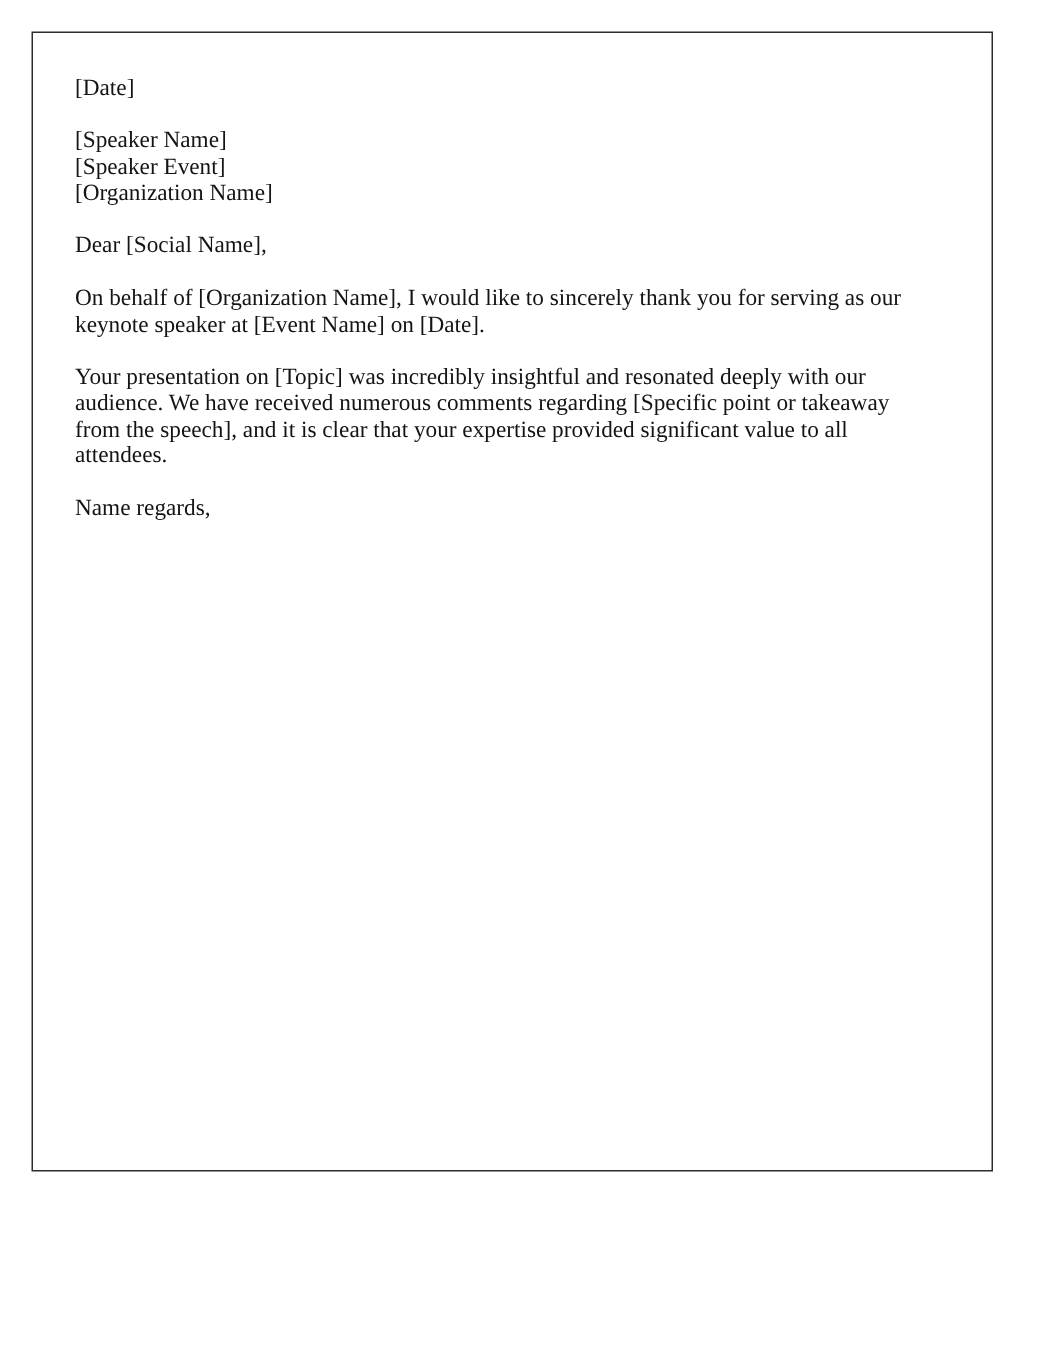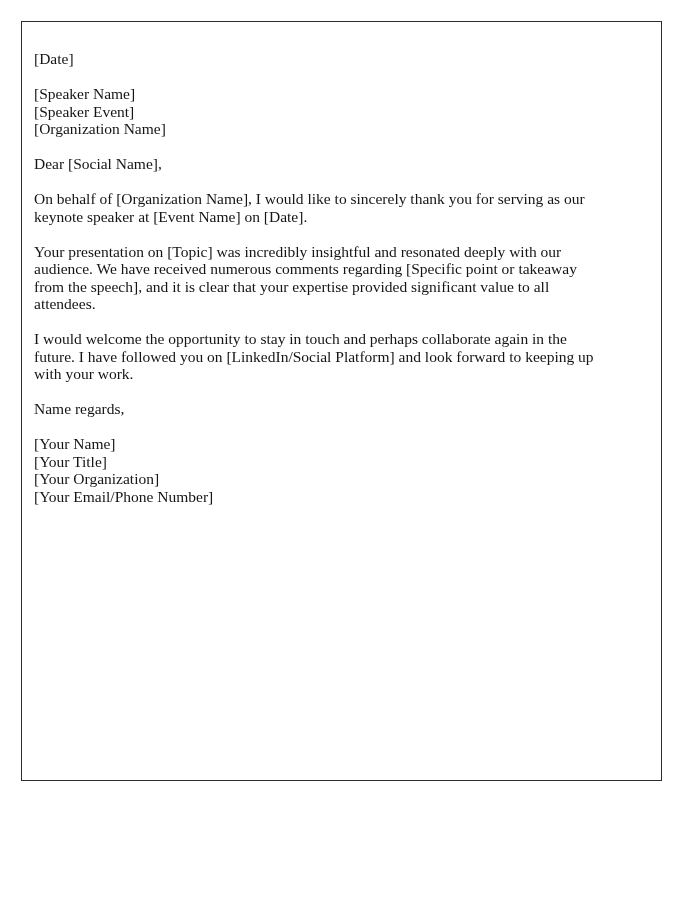--- a/index.html
+++ b/index.html
@@ -15,21 +15,21 @@
   }
   .letter-page {
     position: absolute;
     left: 21px;
     top: 21px;
     width: 641px;
     height: 760px;
     box-sizing: border-box;
     border: 1px solid #2d2d2d;
     background: #ffffff;
-    padding: 28px 27px 0 12px;
+    padding: 28px 27px 0 28px;
     color: #141414;
     font-size: 15.5px;
     line-height: 17.5px;
   }
   .line-block {
     margin: 0 0 17.5px 0;
     white-space: pre-line;
   }
 </style>
 </head>
@@ -41,22 +41,15 @@
     <p class="line-block">[Speaker Name]
 [Speaker Event]
 [Organization Name]</p>
     <p class="line-block">Dear [Social Name],</p>
     <p class="line-block">On behalf of [Organization Name], I would like to sincerely thank you for serving as our
 keynote speaker at [Event Name] on [Date].</p>
     <p class="line-block">Your presentation on [Topic] was incredibly insightful and resonated deeply with our
 audience. We have received numerous comments regarding [Specific point or takeaway
 from the speech], and it is clear that your expertise provided significant value to all
 attendees.</p>
-    <p class="line-block">I would welcome the opportunity to stay in touch and perhaps collaborate again in the
-future. I have followed you on [LinkedIn/Social Platform] and look forward to keeping up
-with your work.</p>
     <p class="line-block">Name regards,</p>
-    <p class="line-block">[Your Name]
-[Your Title]
-[Your Organization]
-[Your Email/Phone Number]</p>
   </div>
 </div>
 
 </body></html>

